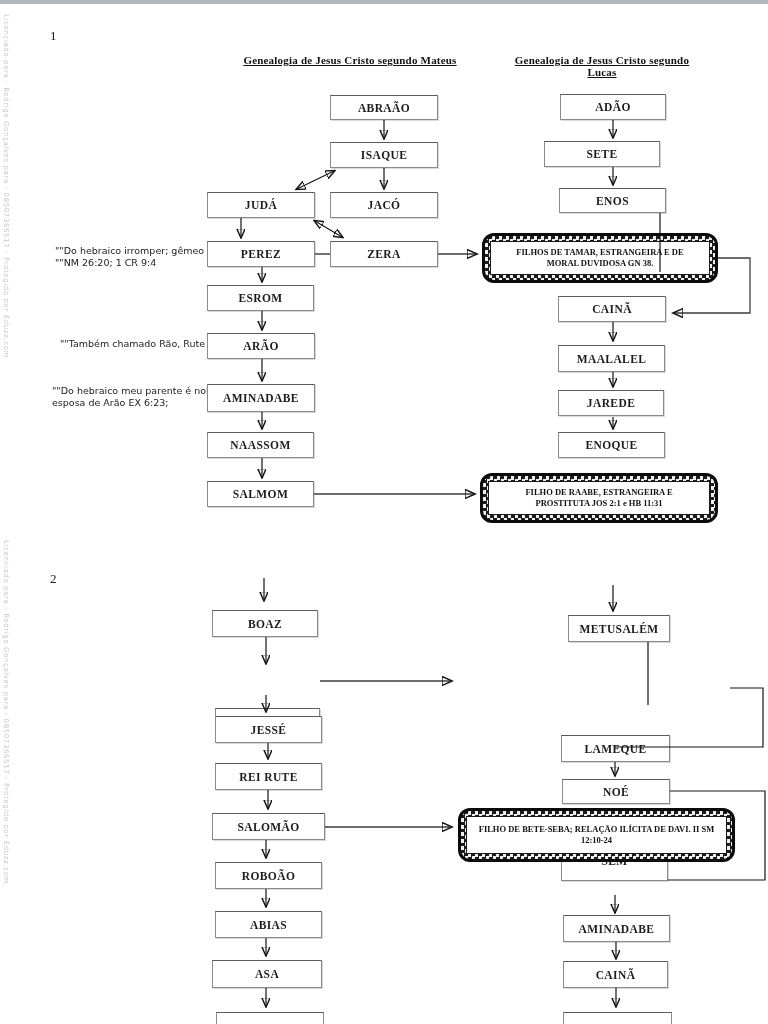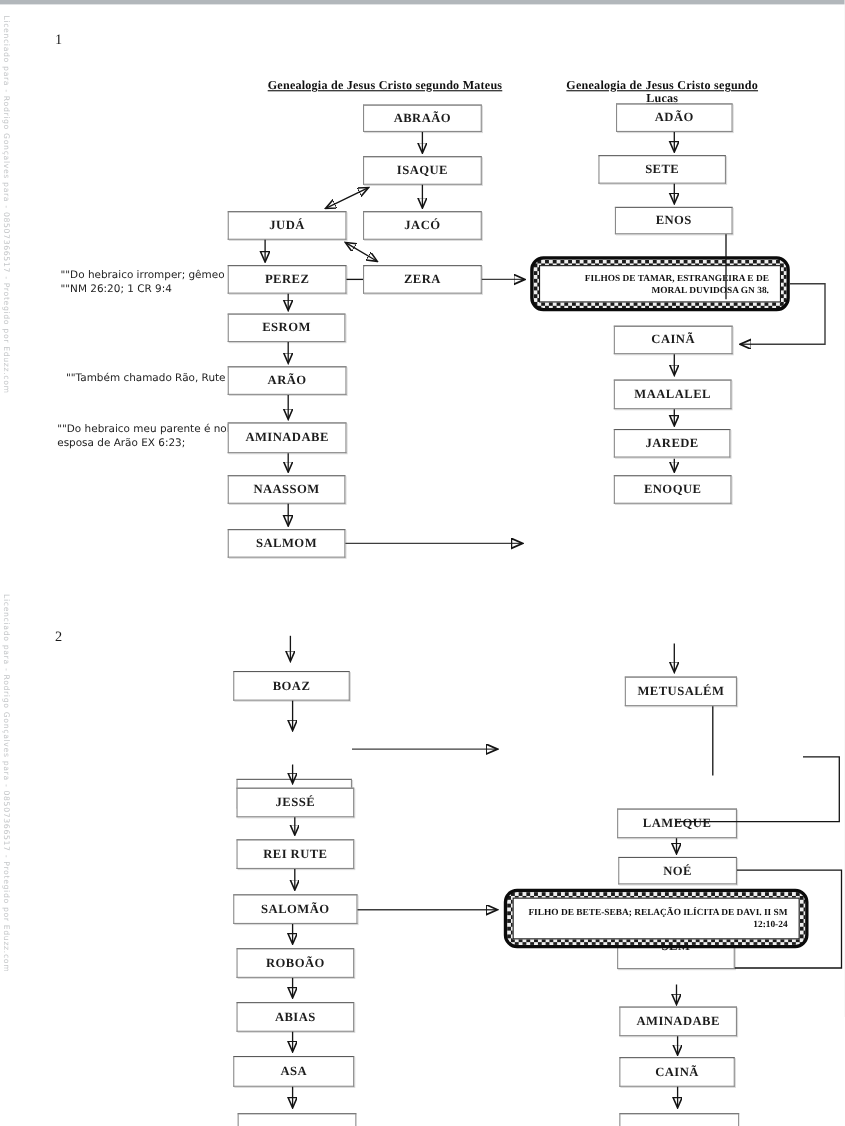--- a/index.html
+++ b/index.html
@@ -4,30 +4,30 @@
 <style>
   html,body{margin:0;padding:0;background:#e9eaec;}
   .page{position:relative;width:768px;height:1024px;background:#ffffff;overflow:hidden;
         font-family:"Liberation Serif", serif;}
   .edge-top{position:absolute;left:0;top:0;width:768px;height:4px;background:#b2b7bb;}
   .wm{position:absolute;left:2px;writing-mode:vertical-rl;text-orientation:mixed;
       font-family:"DejaVu Sans", sans-serif;font-size:7px;letter-spacing:.6px;color:#c5c7c9;
       white-space:nowrap;user-select:none;}
   .pnum{position:absolute;font-size:13px;color:#1a1a1a;}
   .hdr{position:absolute;font-size:11px;font-weight:bold;text-decoration:underline;
-       color:#111;text-align:center;letter-spacing:.2px;margin-top:18px;}
+       color:#111;text-align:center;letter-spacing:.2px;}
   .nbox{position:absolute;background:#fff;border:1px solid #8a8a8a;border-top:1.5px solid #5a5a5a;
         box-shadow:1px 1px 0 #d9d9d9;display:flex;align-items:center;justify-content:center;
         font-size:11.5px;font-weight:bold;letter-spacing:.4px;color:#1c1c1c;z-index:2;box-sizing:border-box;}
   .stub{border-bottom:none;box-shadow:none;}
   .sbox{position:absolute;border:3px solid #0b0b0b;border-radius:12px;padding:5px;
         background:repeating-conic-gradient(#1c1c1c 0% 25%, #efefef 0% 50%);
         background-size:7px 7px;box-sizing:border-box;z-index:2;}
   .sbox-in{background:#fff;border:1px solid #1a1a1a;width:100%;height:100%;box-sizing:border-box;
-        display:flex;align-items:center;justify-content:center;text-align:right;
+        display:flex;align-items:center;justify-content:center;text-align:center;
         font-size:8.5px;font-weight:bold;color:#111;line-height:1.35;padding:2px 10px;}
   .ann{position:absolute;font-family:"DejaVu Sans", sans-serif;font-size:9.5px;color:#222;
        line-height:1.3;white-space:nowrap;z-index:1;}
   svg.wires{position:absolute;left:0;top:0;z-index:5;pointer-events:none;}
   svg.wires line, svg.wires path{stroke:#141414;stroke-width:1.2;fill:none;}
   svg.wires .lng{stroke:#3d3d3d;stroke-width:1.3;}
 </style>
 </head>
 <body>
 
@@ -56,20 +56,23 @@
   <div class="nbox" style="left:560px;top:94px;width:106px;height:26px">ADÃO</div>
   <div class="nbox" style="left:544px;top:141px;width:116px;height:26px">SETE</div>
   <div class="nbox" style="left:559px;top:188px;width:107px;height:25px">ENOS</div>
   <div class="nbox" style="left:558px;top:296px;width:108px;height:26px">CAINÃ</div>
   <div class="nbox" style="left:558px;top:345px;width:107px;height:27px">MAALALEL</div>
   <div class="nbox" style="left:558px;top:390px;width:106px;height:26px">JAREDE</div>
   <div class="nbox" style="left:558px;top:432px;width:107px;height:26px">ENOQUE</div>
 
   <div class="sbox" style="left:482px;top:233px;width:236px;height:50px">
     <div class="sbox-in">FILHOS DE TAMAR, ESTRANGEIRA E DE MORAL DUVIDOSA GN 38.</div>
+  </div>
+  <div class="sbox" style="left:480px;top:473px;width:238px;height:50px">
+    <div class="sbox-in">FILHO DE RAABE, ESTRANGEIRA E PROSTITUTA JOS 2:1 e HB 11:31</div>
   </div>
 
   <div class="ann" style="left:55px;top:245px">
     <div>""Do hebraico irromper; gêmeo como</div>
     <div>""NM 26:20; 1 CR 9:4</div>
   </div>
   <div class="ann" style="left:60px;top:338px">""Também chamado Rão, Rute 4:19</div>
   <div class="ann" style="left:52px;top:385px">
     <div>""Do hebraico meu parente é nobre;</div>
     <div>esposa de Arão EX 6:23;</div>

